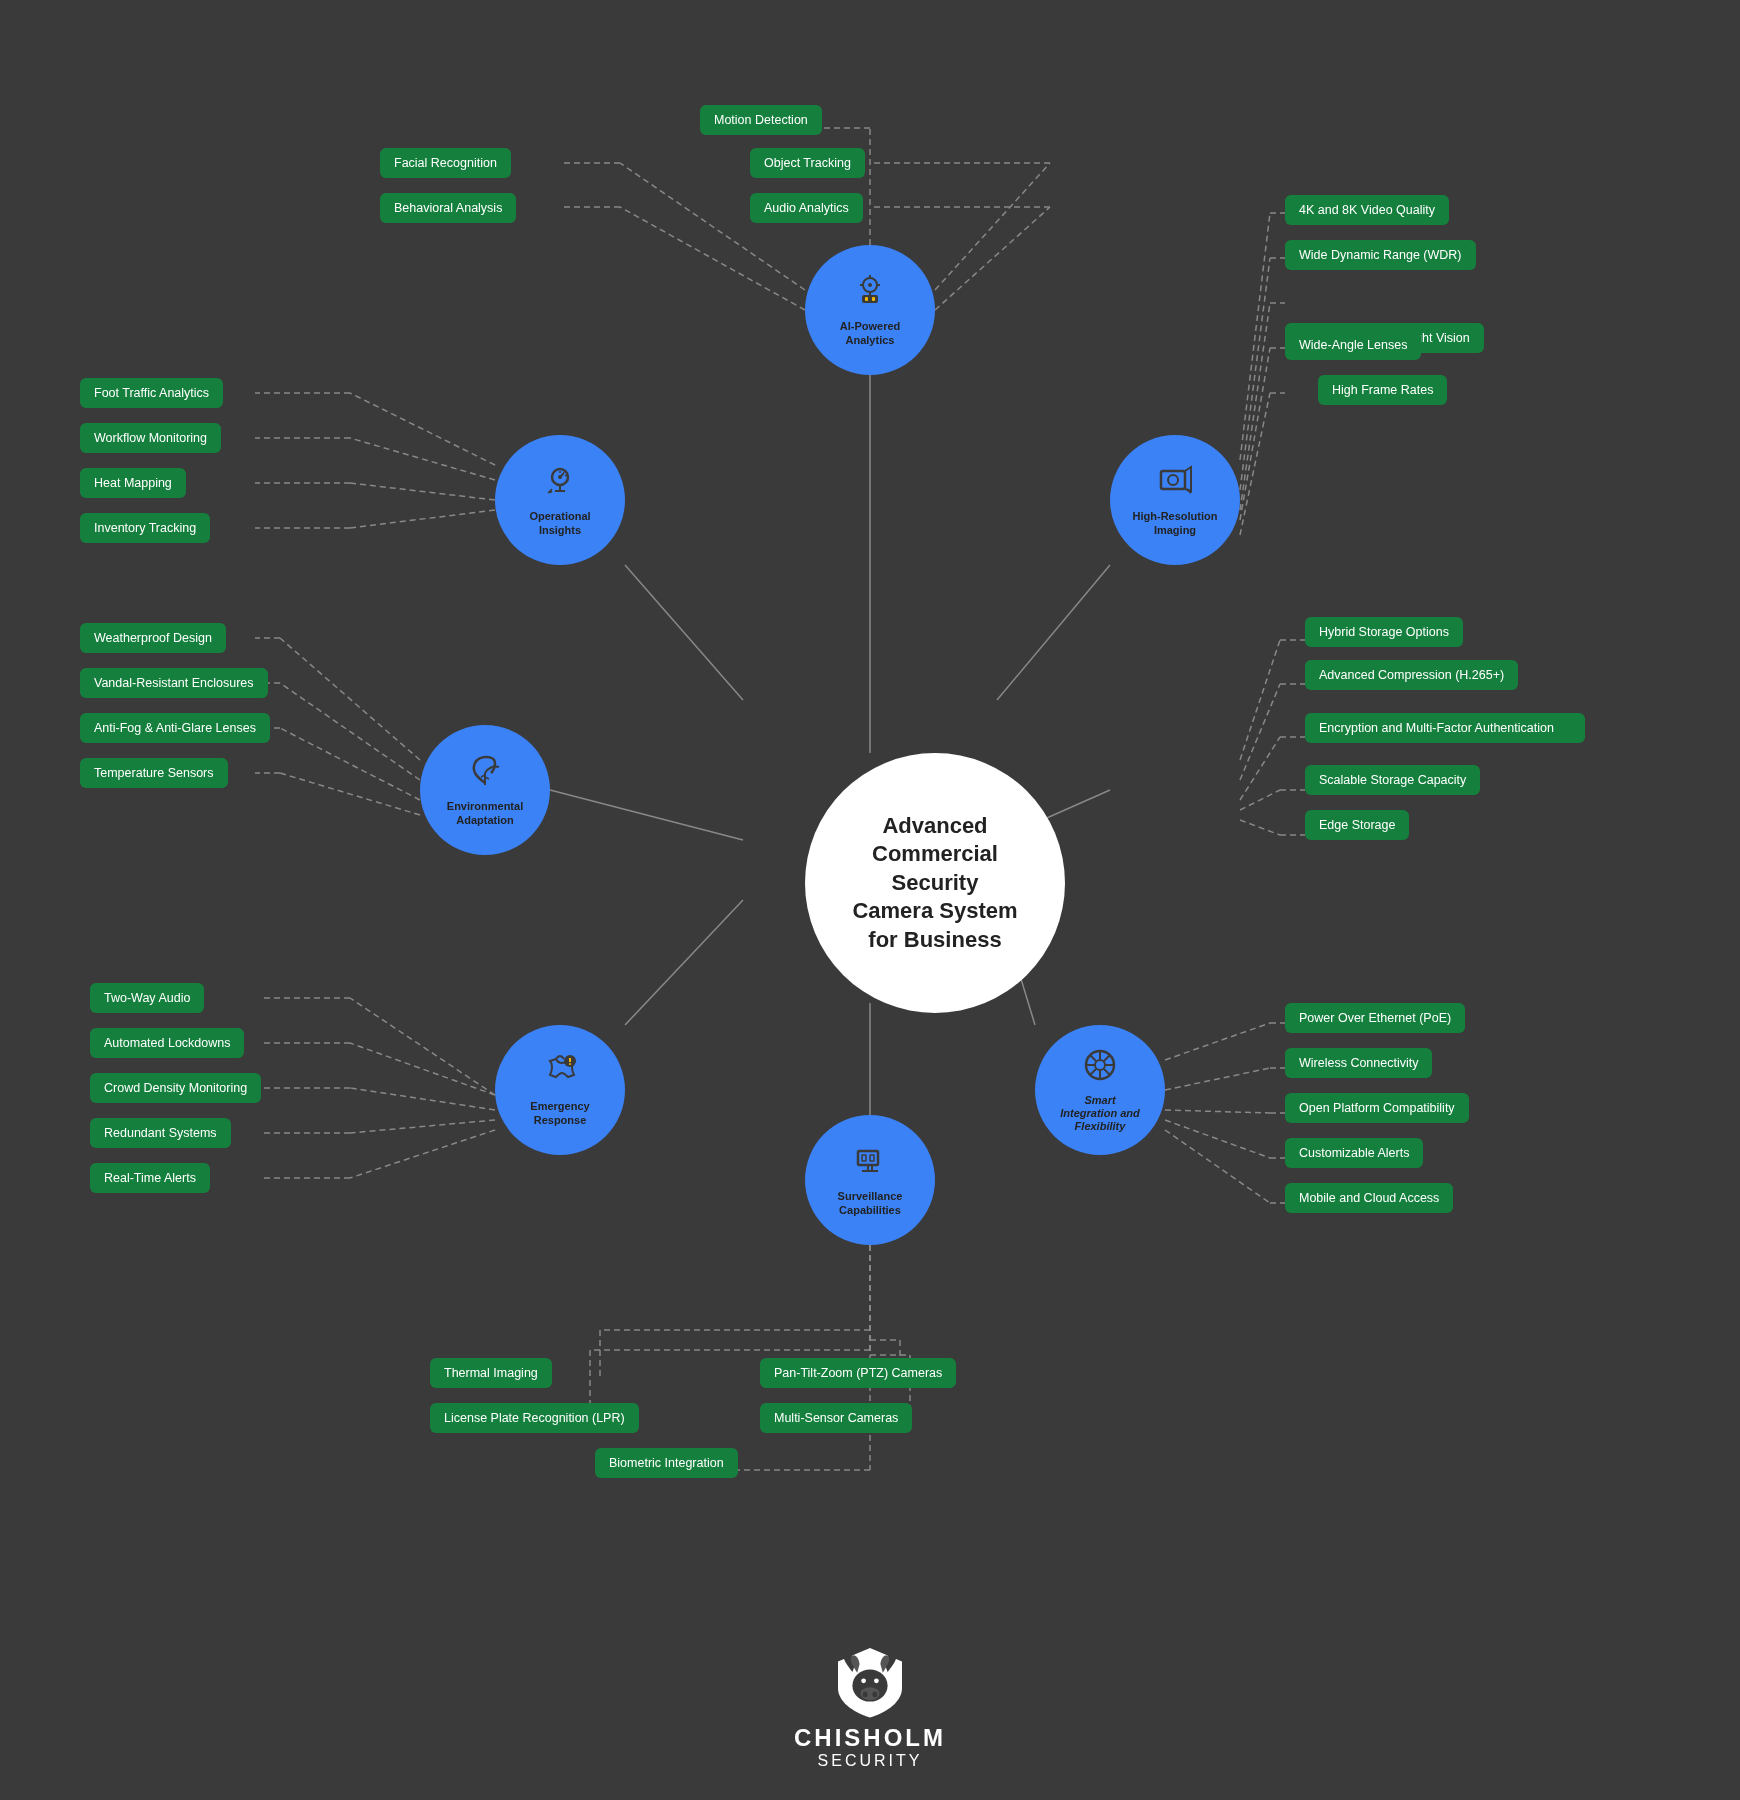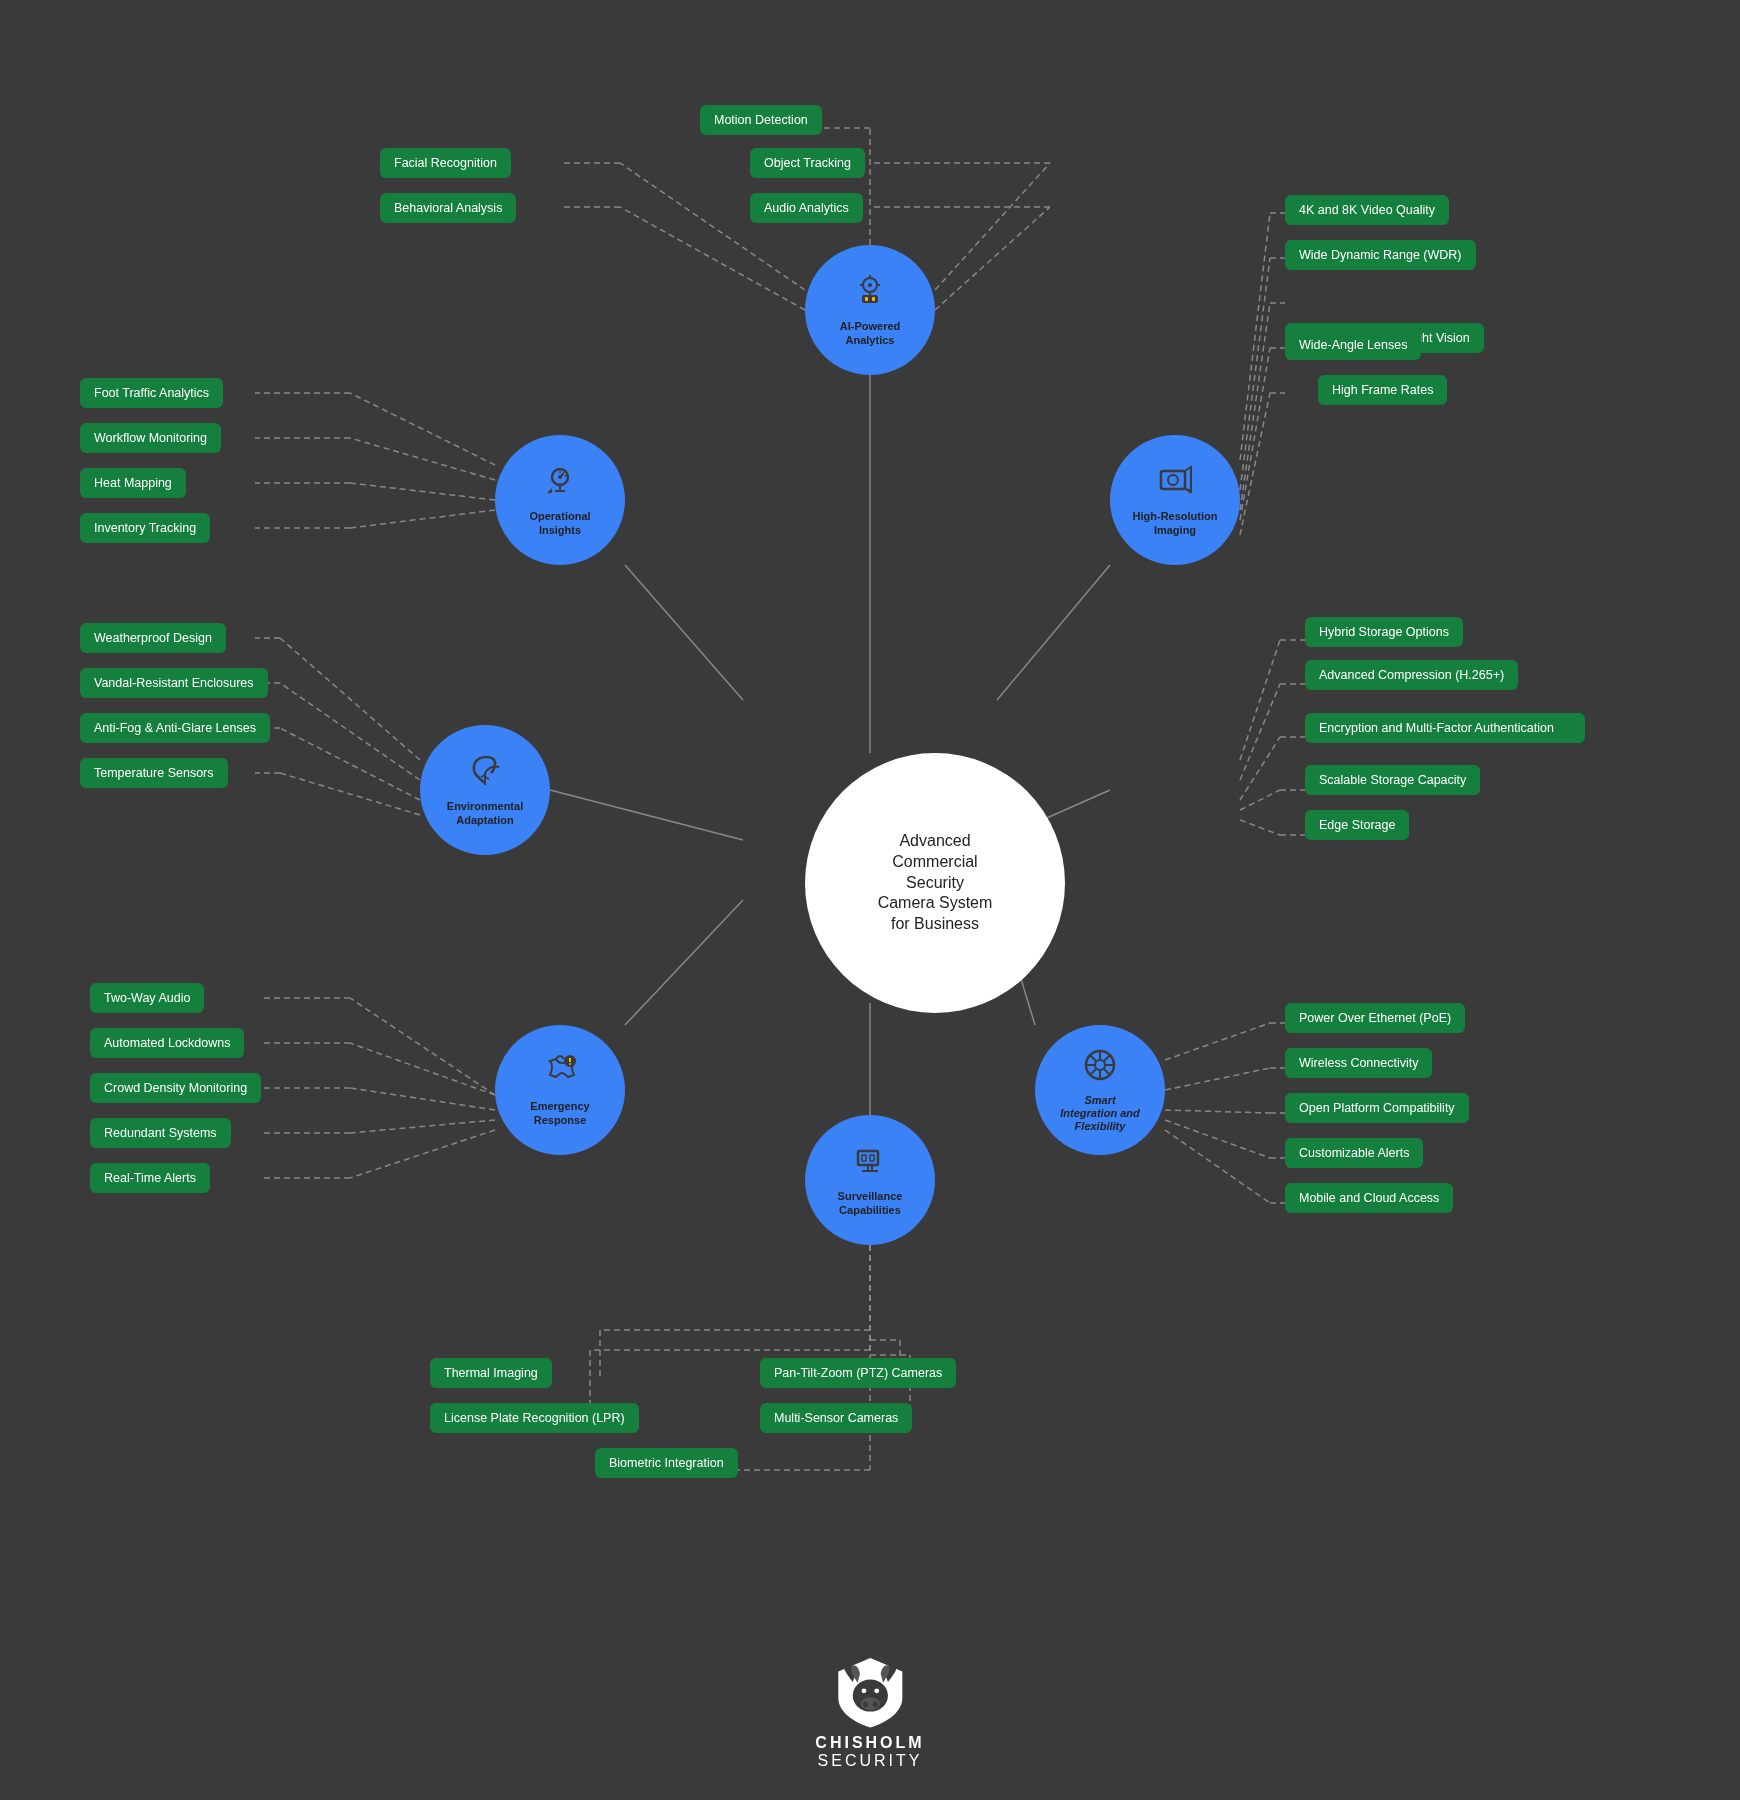--- a/index.html
+++ b/index.html
@@ -26,22 +26,22 @@
       display: flex;
       align-items: center;
       justify-content: center;
       text-align: center;
       left: 50%;
       top: 50%;
       transform: translate(-50%, -50%);
       z-index: 10;
     }
     .center-circle-text {
-      font-size: 16px;
-      font-weight: 400;
+      font-size: 22px;
+      font-weight: 700;
       color: #222;
       line-height: 1.3;
       padding: 10px;
     }
     
     .sat-circle {
       position: absolute;
       width: 130px;
       height: 130px;
       background: #3b82f6;
@@ -95,21 +95,21 @@
       flex-direction: column;
       align-items: center;
       z-index: 10;
     }
     .logo-icon {
       width: 80px;
       height: 80px;
     }
     .logo-text {
       color: white;
-      font-size: 16px;
+      font-size: 24px;
       font-weight: 900;
       letter-spacing: 3px;
       margin-top: 4px;
       text-align: left;
     }
     .logo-subtext {
       color: white;
       font-size: 16px;
       letter-spacing: 3px;
       font-weight: 400;

